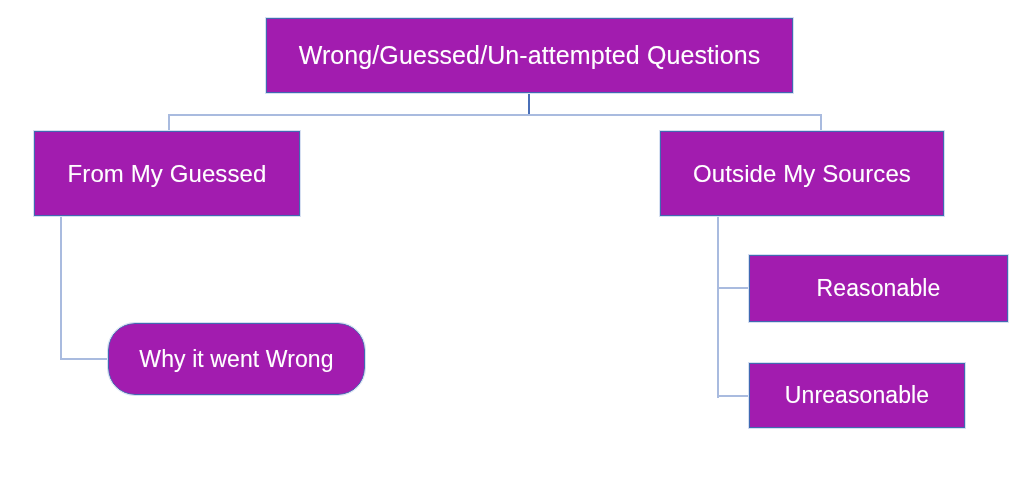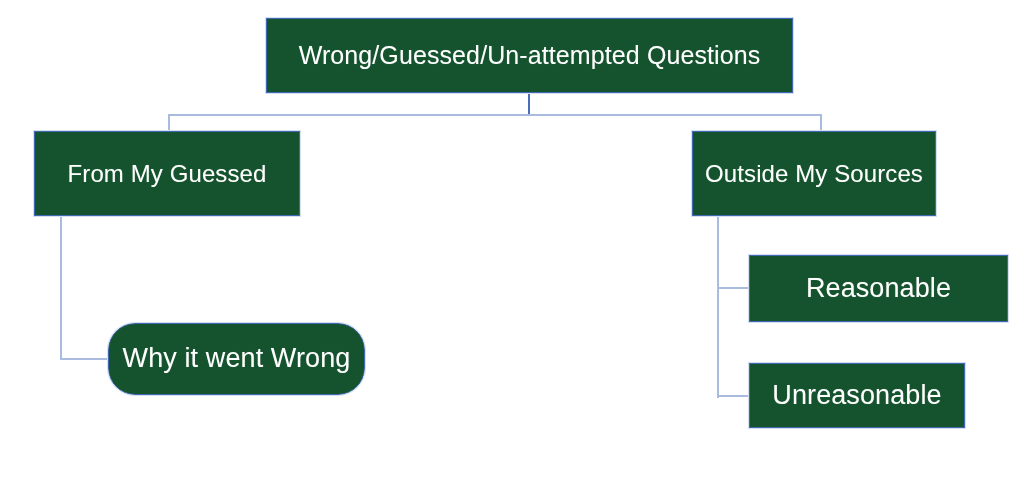--- a/index.html
+++ b/index.html
@@ -14,41 +14,41 @@
   #diagram-canvas {
     position: relative;
     width: 1024px;
     height: 500px;
     background: #ffffff;
     overflow: hidden;
   }
   .node-box {
     position: absolute;
     box-sizing: border-box;
-    background: #14532d;
+    background: #a21caf;
     border: 1px solid #4169b2;
     outline: 1px solid #d6dff1;
     display: flex;
     align-items: center;
     justify-content: center;
     z-index: 5;
   }
   .node-label {
     color: #ffffff;
     font-family: "Liberation Sans", sans-serif;
     font-weight: 400;
     text-align: center;
     line-height: 1.15;
     white-space: nowrap;
     letter-spacing: 0.1px;
     text-shadow: 0 0 1px rgba(255,255,255,0.25);
   }
   .lvl0 .node-label { font-size: 25px; }
   .lvl1 .node-label { font-size: 24px; }
-  .lvl2 .node-label { font-size: 27px; }
+  .lvl2 .node-label { font-size: 23px; }
 
   
   .conn {
     position: absolute;
     background: #a9bbdf;
     z-index: 1;
   }
   .conn-v { width: 2px; }
   .conn-h { height: 2px; }
   .conn-dark { background: #4a6fb8; }
@@ -77,21 +77,21 @@
   <div class="conn conn-h" style="left:717px; top:395px; width:34px;"></div>
 
   <div class="node-box lvl0" style="left:266px; top:18px; width:527px; height:75px;">
     <span class="node-label">Wrong/Guessed/Un-attempted Questions</span>
   </div>
 
   <div class="node-box lvl1" style="left:34px; top:131px; width:266px; height:85px;">
     <span class="node-label">From My Guessed</span>
   </div>
 
-  <div class="node-box lvl1" style="left:692px; top:131px; width:244px; height:85px;">
+  <div class="node-box lvl1" style="left:660px; top:131px; width:284px; height:85px;">
     <span class="node-label">Outside My Sources</span>
   </div>
 
   <div class="node-box lvl2" style="left:108px; top:323px; width:257px; height:72px;border-radius:27px;">
     <span class="node-label">Why it went Wrong</span>
   </div>
 
   <div class="node-box lvl2" style="left:749px; top:255px; width:259px; height:67px;">
     <span class="node-label">Reasonable</span>
   </div>

